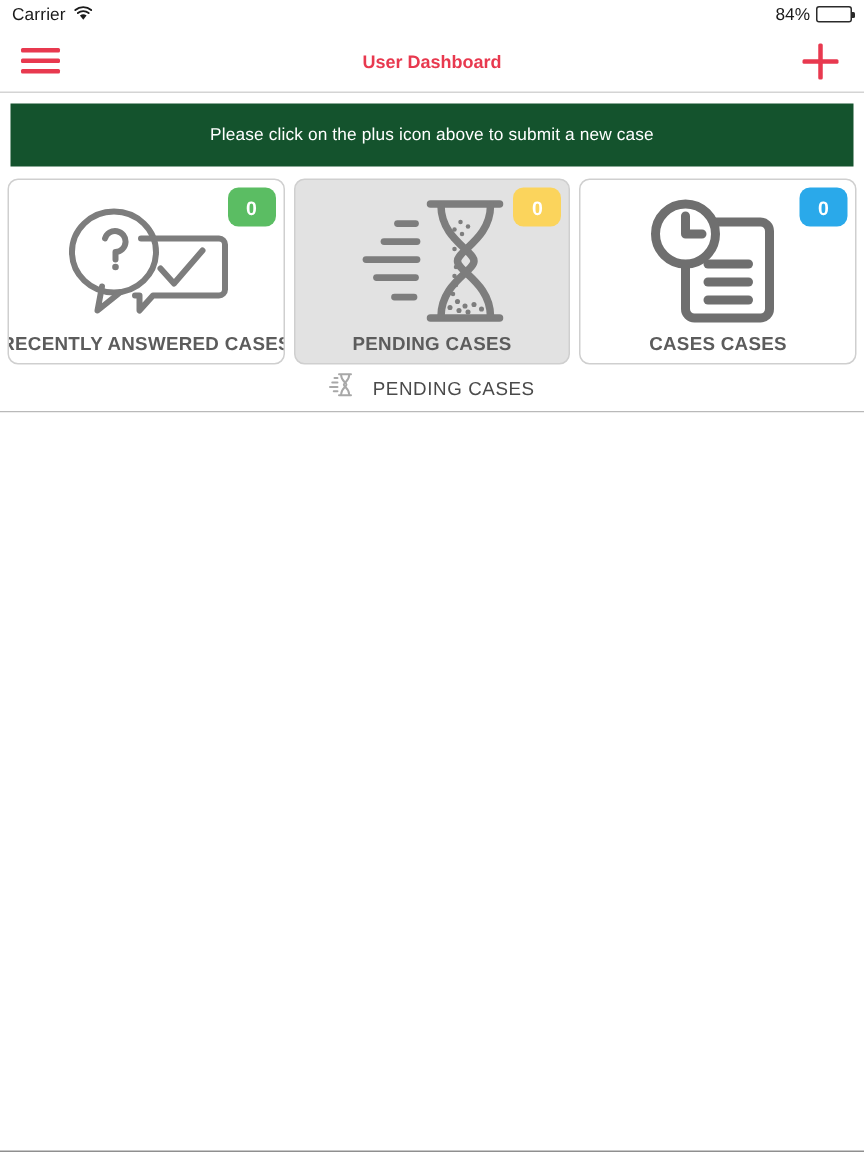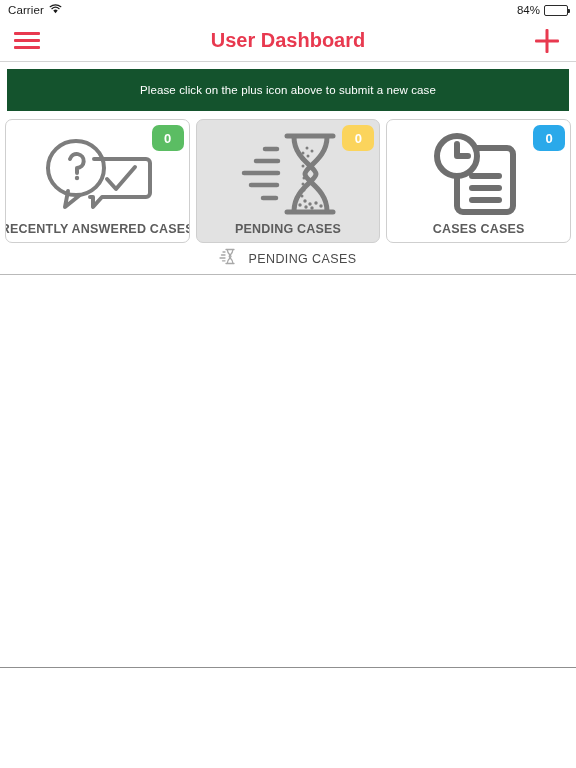--- a/index.html
+++ b/index.html
@@ -8,21 +8,21 @@
     width: 576px;
     height: 768px;
     background: #ffffff;
     font-family: "Liberation Sans", sans-serif;
     overflow: hidden;
   }
 
   #app {
     position: relative;
     width: 576px;
-    height: 668px;
+    height: 768px;
     background: #ffffff;
     display: flex;
     flex-direction: column;
   }
 
   
   .statusbar {
     height: 20px;
     flex: 0 0 20px;
     background: #ffffff;
@@ -41,21 +41,21 @@
     left: 0; right: 0;
     text-align: center;
     font-size: 11.5px;
     font-weight: bold;
     color: #111111;
     pointer-events: none;
   }
   .sb-right {
     margin-left: auto;
     display: flex;
-    align-items: flex-end;
+    align-items: flex-start;
     gap: 4px;
     position: relative;
     z-index: 2;
   }
   .sb-battpct { font-size: 11.5px; color: #1a1a1a; }
   .battery {
     width: 24px; height: 11px;
     border: 1px solid #2b2b2b;
     border-radius: 2px;
     position: relative;
@@ -98,21 +98,21 @@
     display: block;
     height: 3px;
     width: 100%;
     background: #e8394f;
     border-radius: 1px;
   }
   .nav-title {
     position: absolute;
     left: 0; right: 0;
     text-align: center;
-    font-size: 20px;
+    font-size: 12px;
     font-weight: bold;
     color: #e8394f;
     pointer-events: none;
   }
   .plus-btn {
     margin-left: auto;
     width: 30px; height: 30px;
     position: relative;
     cursor: pointer;
     z-index: 2;

